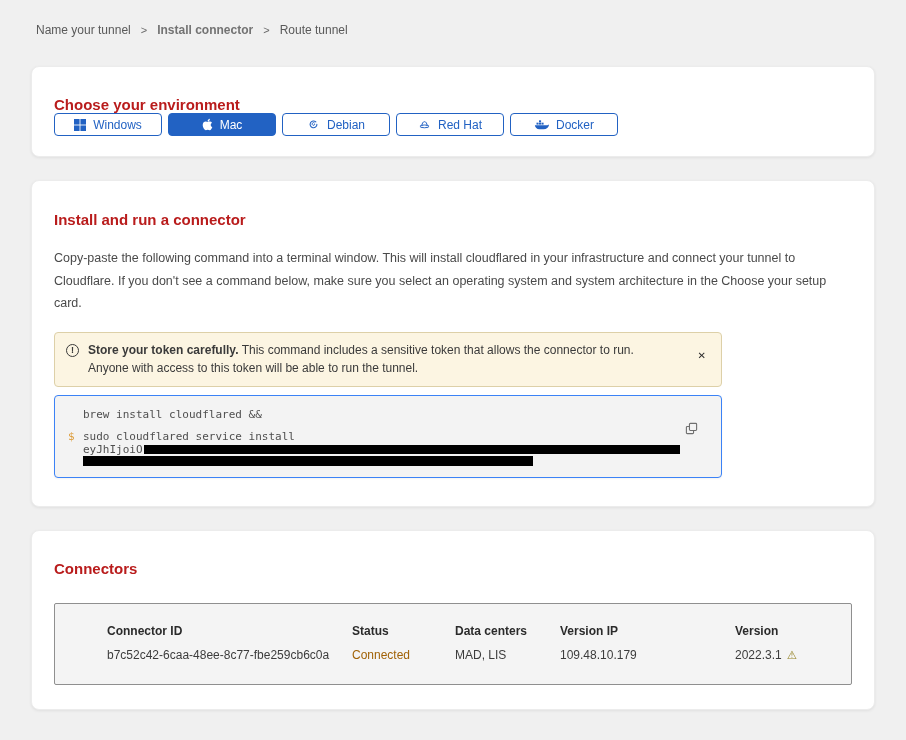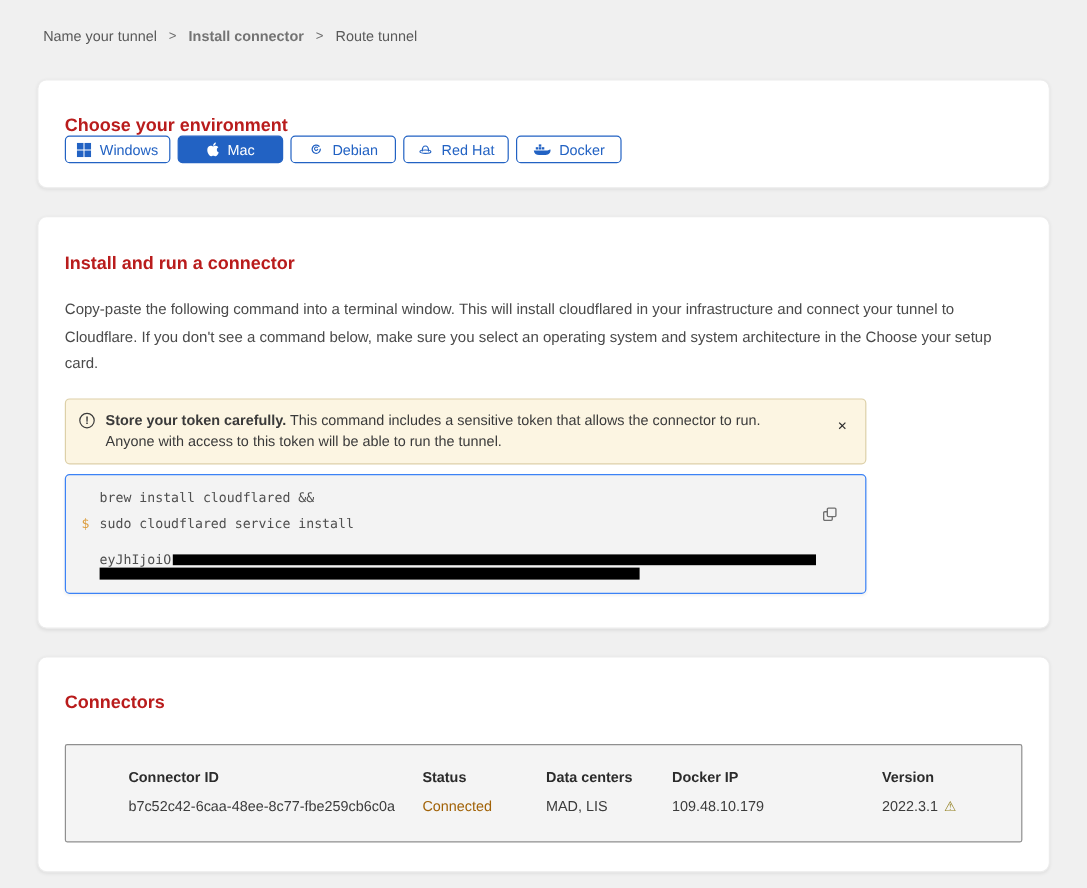--- a/index.html
+++ b/index.html
@@ -19,21 +19,21 @@
 
   
   .card { background:#fff; border:1px solid #ececec; border-radius:8px;
     margin:0 31px; box-shadow:0 1px 3px rgba(0,0,0,.07); }
   .card-title { font-size:15px; font-weight:bold; color:#b91c1c; margin:0; }
 
   
   .card1 { margin-top:29px; padding:29px 22px 20px; }
   .os-label { font-size:12.5px; color:#3c3c3c; margin:28px 0 7px; }
   .os-row { display:flex; gap:6px; }
-  .os-btn { width:88px; height:23px; display:flex; align-items:center; justify-content:center;
+  .os-btn { width:108px; height:23px; display:flex; align-items:center; justify-content:center;
     gap:7px; border:1px solid #2262c3; border-radius:4px; background:#fff; color:#2262c3;
     font-size:12px; font-family:inherit; cursor:pointer; padding:0; }
   .os-btn.selected { background:#2262c3; color:#fff;text-align:right; }
   .os-btn svg { flex:none; display:block; }
 
   
   .card2 { margin-top:23px; padding:30px 22px 28px; }
   .card2 p { font-size:12.5px; line-height:1.8; color:#4a4a4a; margin:19px 0 17px; max-width:812px; }
   .banner { max-width:668px; background:#fcf5e2; border:1px solid #ddd0a8; border-radius:4px;
     display:flex; gap:9px; padding:8px 12px 8px 11px; position:relative; }
@@ -46,21 +46,21 @@
 
   .codeblock { max-width:668px; background:#f3f3f3; border:1px solid #3b82f6; border-radius:4px;
     margin-top:8px; padding:12px 0 11px; position:relative;
     font-family:"DejaVu Sans Mono", monospace; font-size:11px; color:#4f4f4f;
     box-shadow:0 1px 2px rgba(0,0,0,.05); }
   .code-line1 { padding-left:28px; margin-bottom:9px; line-height:13px; }
   .code-cmd { display:flex; }
   .prompt { flex:none; width:28px; padding-left:13px; color:#dd9e3e; line-height:13px; }
   .cmd-lines { flex:1; }
   .cmd-text { line-height:13px; }
-  .token-line { display:flex; align-items:center; line-height:12px; margin-top:18px; }
+  .token-line { display:flex; align-items:center; line-height:12px; margin-top:1px; }
   .redact { background:#000; }
   .redact.r1 { width:536px; height:9px; margin-left:1px; }
   .redact.r2 { width:450px; height:10px; }
   .copy-btn { position:absolute; top:26px; right:23px; background:none; border:none;
     padding:0; cursor:pointer; line-height:0; }
 
   
   .card3 { margin-top:23px; padding:29px 22px 24px; }
   .conn-table { margin-top:26px; background:#f4f4f4; border:1px solid #8f8f8f; border-radius:2px;
     padding:20px 2px 22px 52px; display:grid;
@@ -180,21 +180,21 @@
     </button>
   </div>
 </section>
 
 <section class="card card3">
   <h2 class="card-title">Connectors</h2>
   <div class="conn-table">
     <div class="col-h">Connector ID</div>
     <div class="col-h">Status</div>
     <div class="col-h">Data centers</div>
-    <div class="col-h">Docker IP</div>
+    <div class="col-h">Version IP</div>
     <div class="col-h">Version</div>
 
     <div class="cell">b7c52c42-6caa-48ee-8c77-fbe259cb6c0a</div>
     <div class="cell status-connected">Connected</div>
     <div class="cell">MAD, LIS</div>
     <div class="cell">109.48.10.179</div>
     <div class="cell">
       <span>2022.3.1</span><span class="version-warn">⚠</span>
     </div>
   </div>

